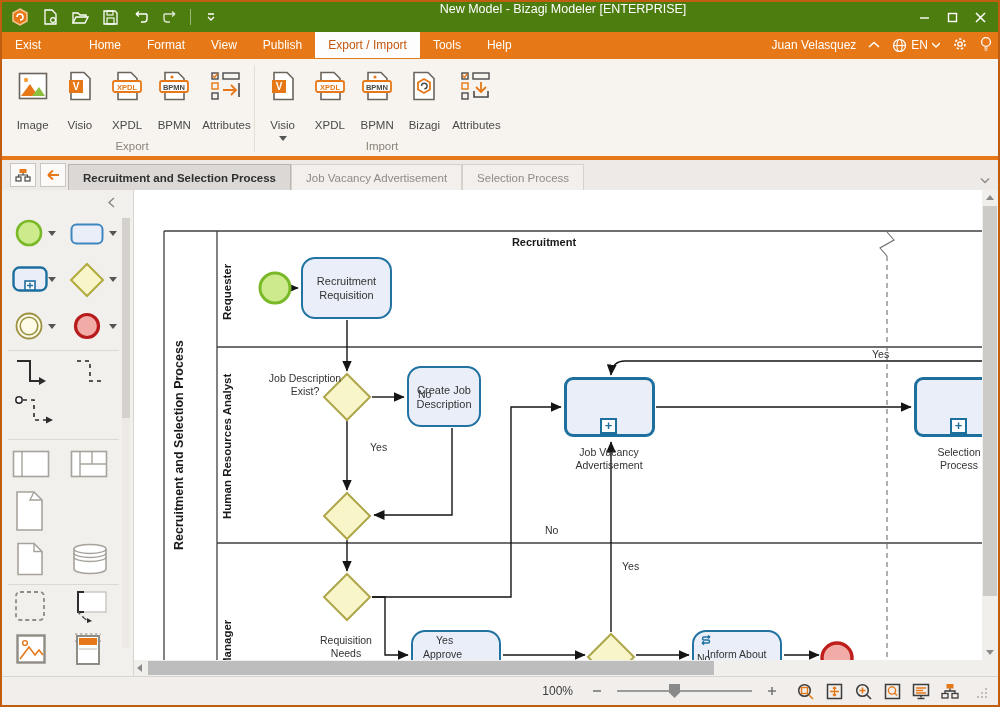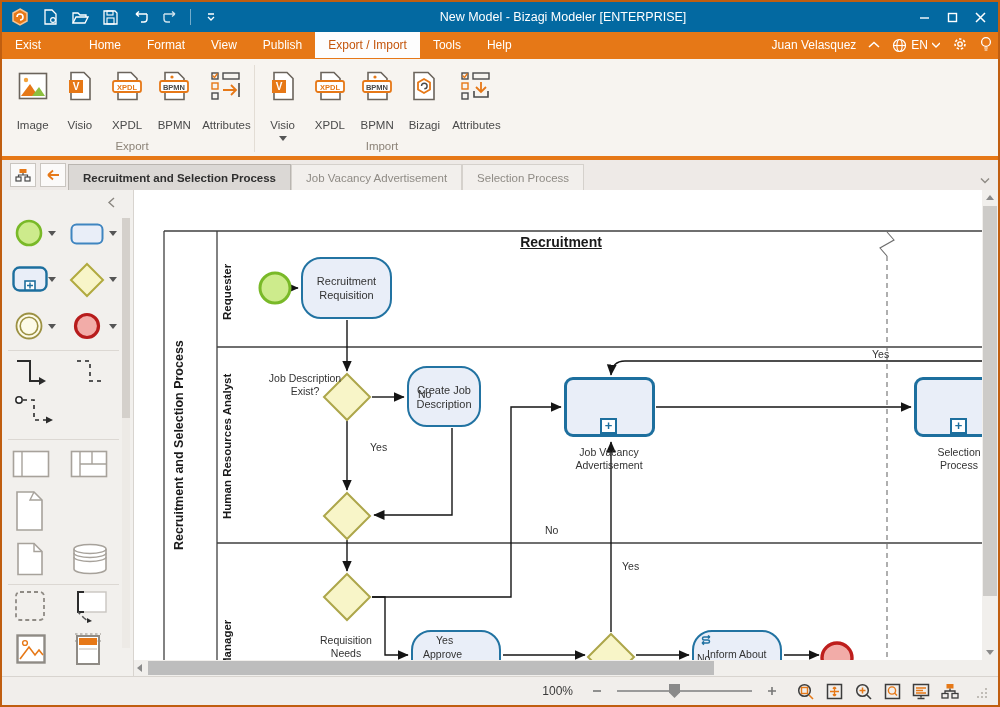--- a/index.html
+++ b/index.html
@@ -1,21 +1,21 @@
 <!DOCTYPE html>
 <html><head>
 <meta charset="utf-8">
 <style>
   * { margin:0; padding:0; box-sizing:border-box; }
   html,body { width:1000px; height:707px; font-family:"Liberation Sans", sans-serif; }
   .window { width:1000px; height:707px; border:2px solid #C05E10; display:flex; flex-direction:column; background:#fff; overflow:hidden; }
   .abs { position:absolute; }
 
   
-  .titlebar { height:30px; background:#0369a1; display:flex; align-items:center; position:relative; flex:0 0 auto; }
+  .titlebar { height:30px; background:#4d7c0f; display:flex; position:relative; flex:0 0 auto; }
   .tb-icons { display:flex; align-items:center; gap:10px; padding-left:8px; }
   .tb-btn { width:20px; height:20px; display:flex; align-items:center; justify-content:center; cursor:default; }
   .tb-sep { width:1px; height:16px; background:rgba(255,255,255,.45); }
   .tb-title { position:absolute; left:561px; transform:translateX(-50%); color:#fff; font-size:12.5px; white-space:nowrap; }
   .win-controls { position:absolute; right:4px; top:0; height:30px; display:flex; }
   .win-btn { width:28px; height:30px; display:flex; align-items:center; justify-content:center; }
 
   
   .menubar { height:26px; background:#E67817; display:flex; align-items:stretch; position:relative; flex:0 0 auto; }
   .menu-item { padding:0 13px; display:flex; align-items:center; color:#fff; font-size:12px; }
@@ -47,21 +47,21 @@
   .workspace { height:486px; display:flex; flex:0 0 auto; position:relative; }
   .palette { width:132px; background:#F2F0ED; border-right:1px solid #D8D4CF; position:relative; flex:0 0 auto; }
   .pal-div { position:absolute; left:6px; right:14px; height:1px; background:#DCD8D3; }
   .caret-down { width:0; height:0; border-left:4px solid transparent; border-right:4px solid transparent; border-top:5px solid #555; position:absolute; }
   .pal-sb { position:absolute; right:3px; top:28px; width:8px; height:430px; background:#EDEAE6; }
   .pal-sb-thumb { position:absolute; left:0; top:0; width:8px; height:200px; background:#D4D0CB; }
 
   .canvas { flex:1; background:#fff; position:relative; overflow:hidden; }
 
   
-  .task { position:absolute; background:#E9EEF8; border:2.5px solid #2273A2; border-radius:20px; display:flex; align-items:center; justify-content:center; text-align:center; font-size:11px; color:#333; line-height:14px; }
+  .task { position:absolute; background:#E9EEF8; border:2.5px solid #2273A2; border-radius:14px; display:flex; align-items:center; justify-content:center; text-align:center; font-size:11px; color:#333; line-height:14px; }
   .subprocess { position:absolute; background:#E9EEF8; border:3px solid #1D6F9E; border-radius:9px; }
   .plusbox { position:absolute; width:17px; height:16px; background:#fff; border:2px solid #1D6F9E; color:#1D6F9E; font-weight:bold; font-size:13px; line-height:11px; text-align:center; }
   .dlabel { position:absolute; font-size:10.5px; color:#333; text-align:center; line-height:13px; white-space:nowrap; }
   .vtext { position:absolute; writing-mode:vertical-rl; transform:rotate(180deg); text-align:center; font-weight:bold; color:#1a1a1a; }
 
   
   .h-scroll { position:absolute; left:0; right:16px; bottom:0; height:16px; background:#F1EFEC; }
   .h-thumb { position:absolute; left:14px; top:1px; width:566px; height:14px; background:#BDBDBD; }
   .v-scroll { position:absolute; right:0; top:0; bottom:0; width:16px; background:#F1EFEC; }
   .v-thumb { position:absolute; left:1px; top:16px; width:14px; height:390px; background:#CDCBC8; }
@@ -491,21 +491,21 @@
         </g>
 
         <circle cx="141" cy="98" r="15" fill="#CDEB8C" stroke="#79B928" stroke-width="3"></circle>
         <circle cx="703" cy="468" r="15" fill="#F2ACA8" stroke="#BE1E1C" stroke-width="3.4"></circle>
       </svg>
 
       <div class="vtext" style="left:38px; top:110px; height:290px; width:20px; font-size:12.5px;">Recruitment and Selection Process</div>
       <div class="vtext" style="left:87px; top:62px; height:80px; width:18px; font-size:11.5px;">Requester</div>
       <div class="vtext" style="left:87px; top:175px; height:162px; width:18px; font-size:11.5px;">Human Resources Analyst</div>
       <div class="vtext" style="left:87px; top:420px; height:66px; width:18px; font-size:11.5px;">Manager</div>
-      <div class="dlabel" style="left:377px; top:46px; width:100px; font-weight:bold; font-size:14px; color:#1a1a1a;text-decoration:underline;">Recruitment</div>
+      <div class="dlabel" style="left:360px; top:46px; width:100px; font-weight:bold; font-size:11px; color:#1a1a1a;">Recruitment</div>
 
       <div class="task" style="left:167px; top:67px; width:91px; height:62px;">
         <span style="width:80px;">Recruitment Requisition</span>
       </div>
       <div class="task" style="left:273px; top:176px; width:74px; height:61px;">
         <span style="width:78px;">Create Job Description</span>
       </div>
       <div class="subprocess" style="left:430px; top:187px; width:91px; height:60px;">
         <span class="plusbox" style="left:33px; top:38px;">+</span>
       </div>

